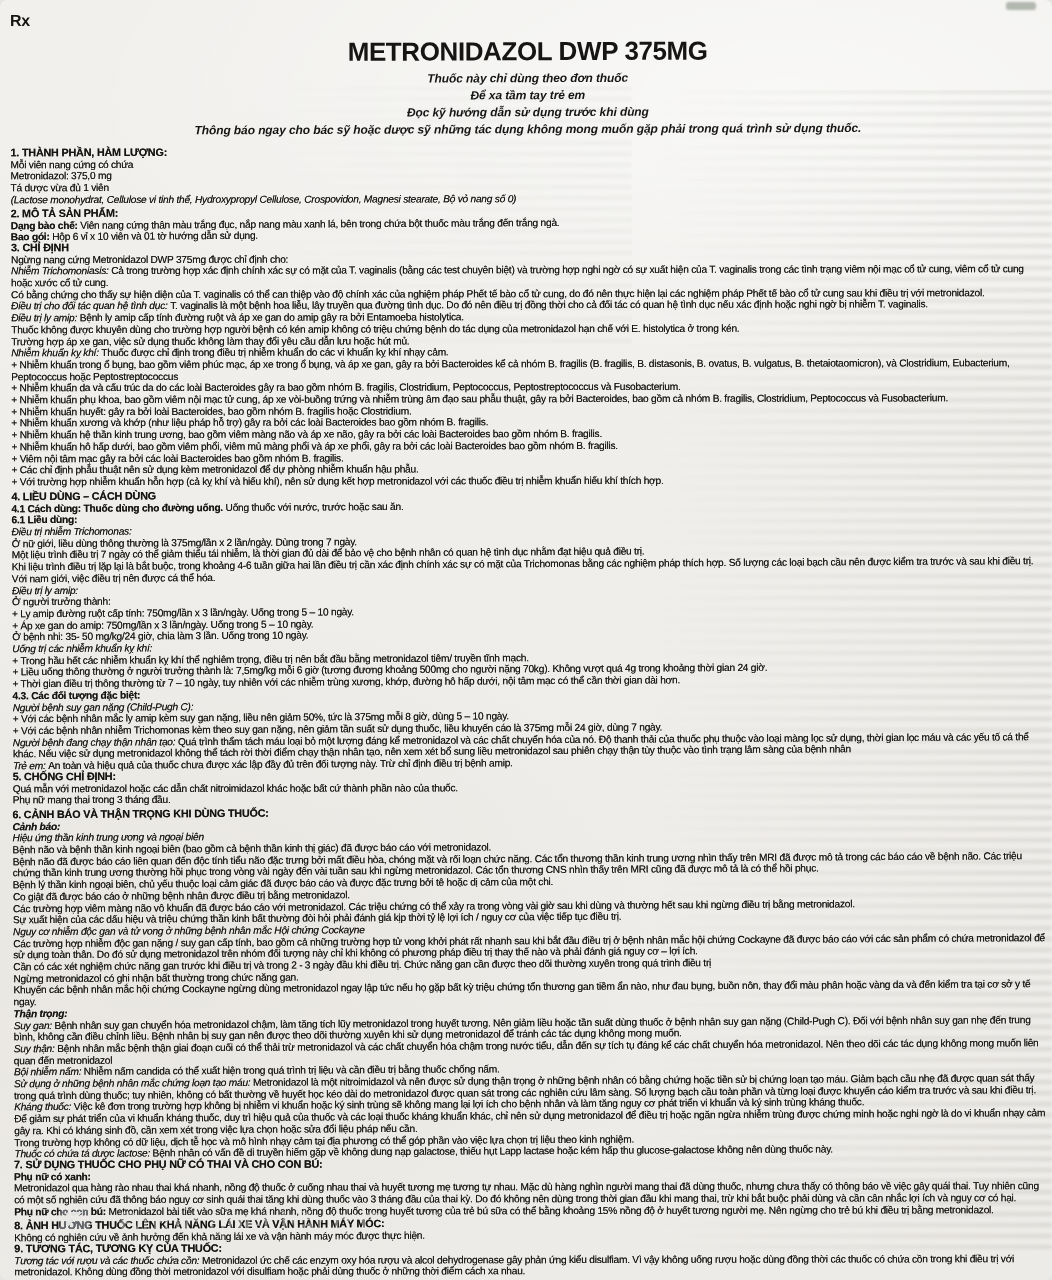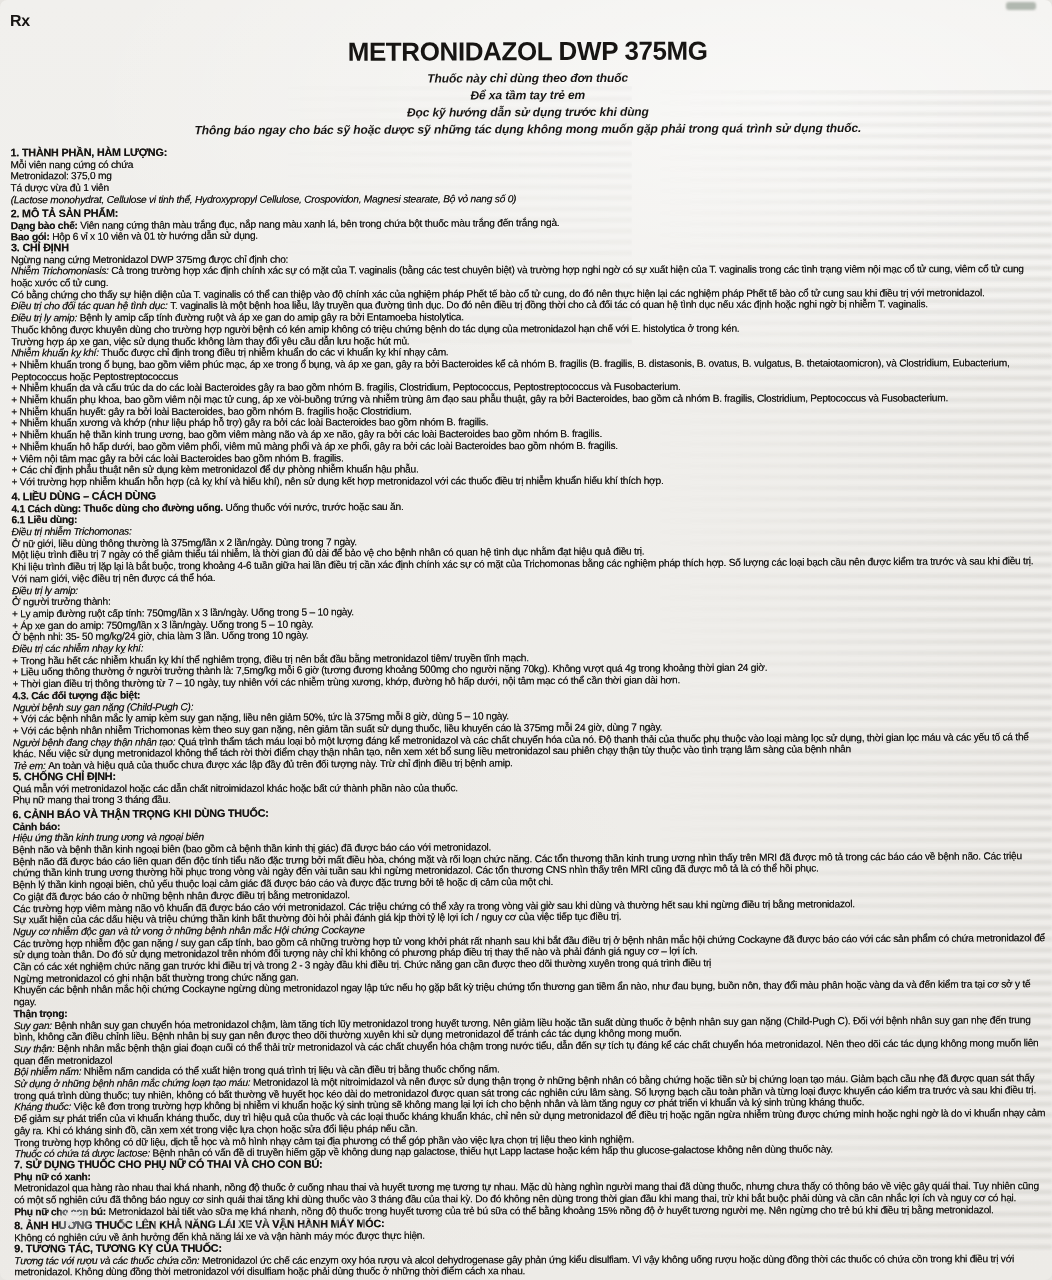--- a/index.html
+++ b/index.html
@@ -55,21 +55,21 @@
   .sec{transform:rotate(0.08deg);}
   .sec:nth-child(even){transform:rotate(-0.14deg);}
   .sec-h{font-weight:700;font-size:10.8px;line-height:12.6px;letter-spacing:-0.2px;}
   .ln{
     font-size:10.2px;line-height:11.7px;letter-spacing:-0.25px;
     text-shadow:0 0 0.35px rgba(23,21,19,0.75);
   }
   .sec-h{text-shadow:0 0 0.4px rgba(23,21,19,0.8);}
   .ld-b{font-weight:700;}
   .ld-i{font-style:italic;}
-  .ld-bi{font-weight:700;}
+  .ld-bi{font-weight:700;font-style:italic;}
   .watermark{
     position:absolute;z-index:3;left:60px;top:1206px;
     display:flex;align-items:flex-start;gap:29px;
     color:rgba(138,138,138,0.88);font-size:31px;letter-spacing:0.5px;
     mix-blend-mode:lighten;white-space:nowrap;
   }
   .wm-logo{
     position:relative;width:30px;height:30px;border-radius:7px;
     background:rgba(120,126,133,0.78);flex:0 0 auto;
   }
@@ -137,21 +137,21 @@
           <div class="ln"><span class="ld-i">Điều trị nhiễm Trichomonas:</span></div>
           <div class="ln"><span>Ở nữ giới, liều dùng thông thường là 375mg/lần x 2 lần/ngày. Dùng trong 7 ngày.</span></div>
           <div class="ln"><span>Một liệu trình điều trị 7 ngày có thể giảm thiểu tái nhiễm, là thời gian đủ dài để bảo vệ cho bệnh nhân có quan hệ tình dục nhằm đạt hiệu quả điều trị.</span></div>
           <div class="ln"><span>Khi liệu trình điều trị lặp lại là bắt buộc, trong khoảng 4-6 tuần giữa hai lần điều trị cần xác định chính xác sự có mặt của Trichomonas bằng các nghiệm pháp thích hợp. Số lượng các loại bạch cầu nên được kiểm tra trước và sau khi điều trị.</span></div>
           <div class="ln"><span>Với nam giới, việc điều trị nên được cá thể hóa.</span></div>
           <div class="ln"><span class="ld-i">Điều trị ly amip:</span></div>
           <div class="ln"><span>Ở người trưởng thành:</span></div>
           <div class="ln"><span>+ Ly amip đường ruột cấp tính: 750mg/lần x 3 lần/ngày. Uống trong 5 – 10 ngày.</span></div>
           <div class="ln"><span>+ Áp xe gan do amip: 750mg/lần x 3 lần/ngày. Uống trong 5 – 10 ngày.</span></div>
           <div class="ln"><span>Ở bệnh nhi: 35- 50 mg/kg/24 giờ, chia làm 3 lần. Uống trong 10 ngày.</span></div>
-          <div class="ln"><span class="ld-i">Điều trị các nhiễm nhạy kỵ khí:</span></div>
+          <div class="ln"><span class="ld-i">Uống trị các nhiễm khuẩn kỵ khí:</span></div>
           <div class="ln"><span>+ Trong hầu hết các nhiễm khuẩn kỵ khí thể nghiêm trọng, điều trị nên bắt đầu bằng metronidazol tiêm/ truyền tĩnh mạch.</span></div>
           <div class="ln"><span>+ Liều uống thông thường ở người trưởng thành là: 7,5mg/kg mỗi 6 giờ (tương đương khoảng 500mg cho người nặng 70kg). Không vượt quá 4g trong khoảng thời gian 24 giờ.</span></div>
           <div class="ln"><span>+ Thời gian điều trị thông thường từ 7 – 10 ngày, tuy nhiên với các nhiễm trùng xương, khớp, đường hô hấp dưới, nội tâm mạc có thể cần thời gian dài hơn.</span></div>
           <div class="ln"><span class="ld-b">4.3. Các đối tượng đặc biệt:</span></div>
           <div class="ln"><span class="ld-i">Người bệnh suy gan nặng (Child-Pugh C):</span></div>
           <div class="ln"><span>+ Với các bệnh nhân mắc ly amip kèm suy gan nặng, liều nên giảm 50%, tức là 375mg mỗi 8 giờ, dùng 5 – 10 ngày.</span></div>
           <div class="ln"><span>+ Với các bệnh nhân nhiễm Trichomonas kèm theo suy gan nặng, nên giảm tần suất sử dụng thuốc, liều khuyến cáo là 375mg mỗi 24 giờ, dùng 7 ngày.</span></div>
           <div class="ln"><span class="ld-i">Người bệnh đang chạy thận nhân tạo: </span><span>Quá trình thẩm tách máu loại bỏ một lượng đáng kể metronidazol và các chất chuyển hóa của nó. Độ thanh thải của thuốc phụ thuộc vào loại màng lọc sử dụng, thời gian lọc máu và các yếu tố cá thể khác. Nếu việc sử dụng metronidazol không thể tách rời thời điểm chạy thận nhân tạo, nên xem xét bổ sung liều metronidazol sau phiên chạy thận tùy thuộc vào tình trạng lâm sàng của bệnh nhân</span></div>
           <div class="ln"><span class="ld-i">Trẻ em: </span><span>An toàn và hiệu quả của thuốc chưa được xác lập đầy đủ trên đối tượng này. Trừ chỉ định điều trị bệnh amip.</span></div>
         </section>

